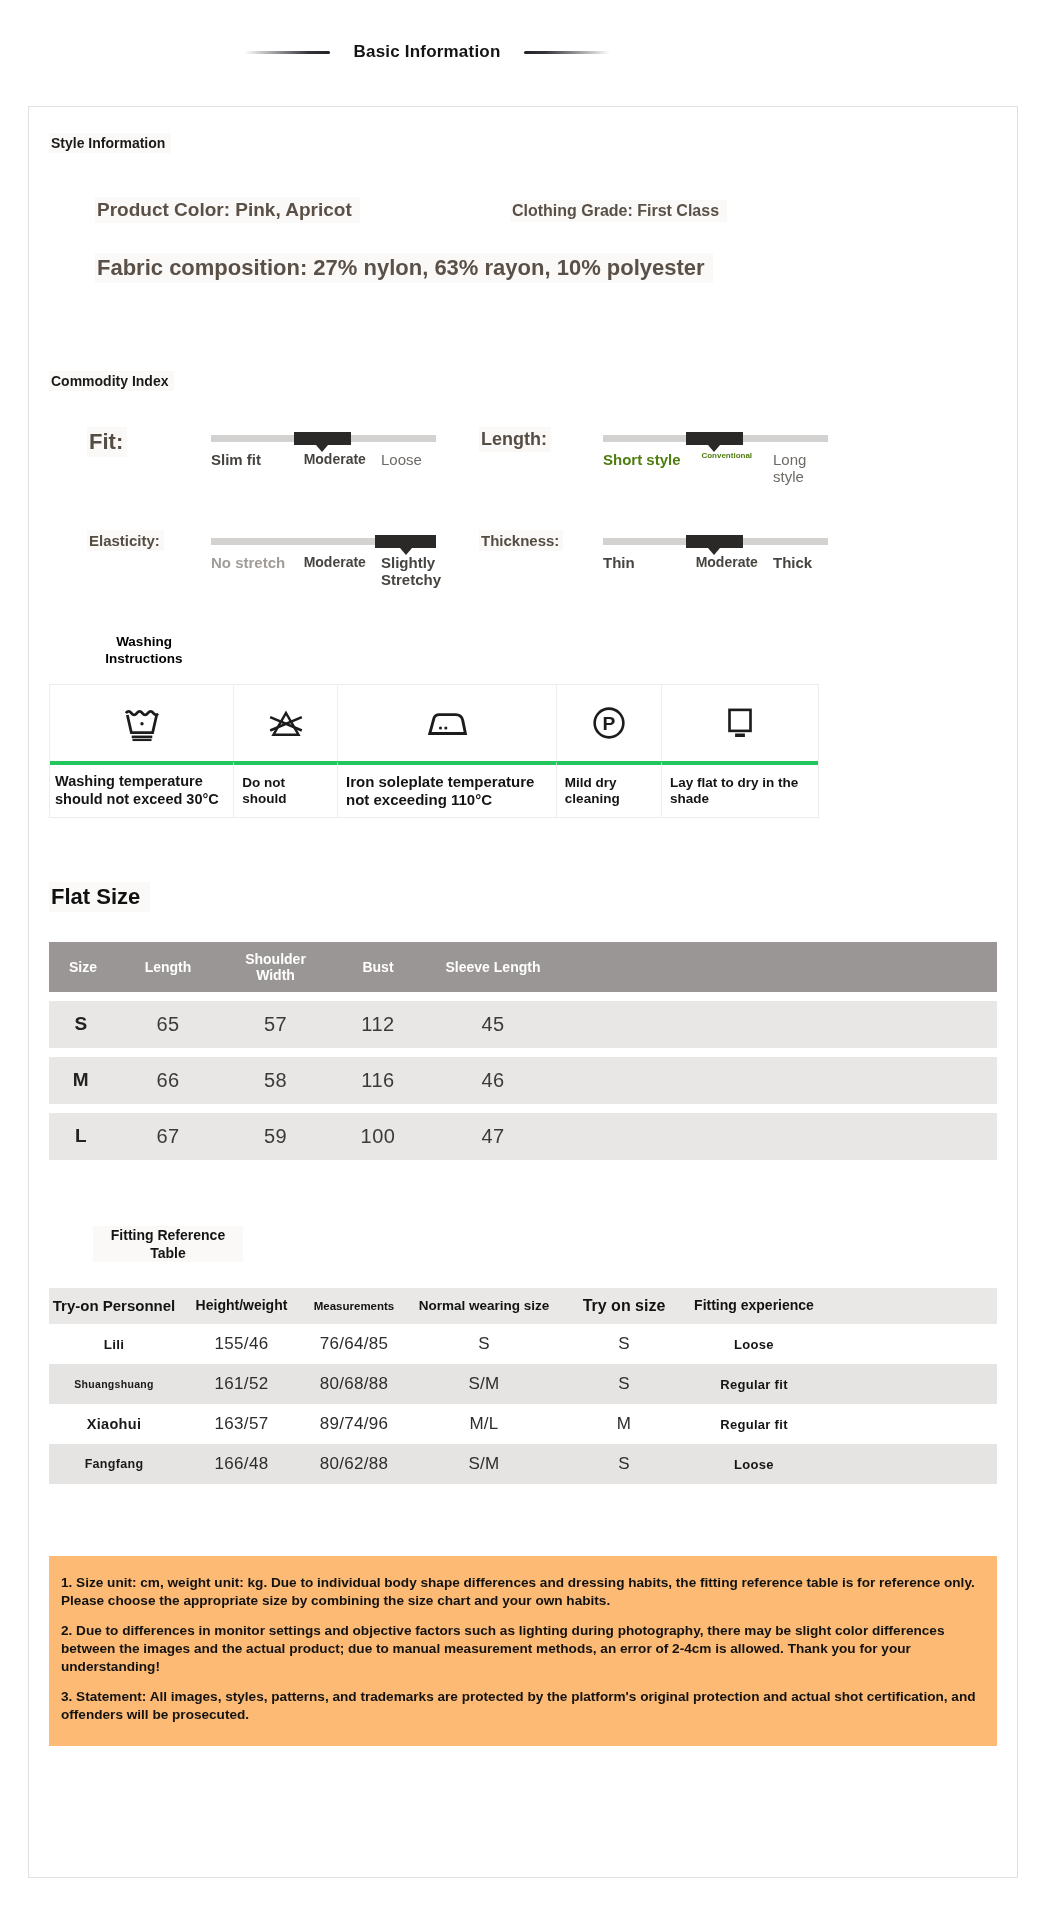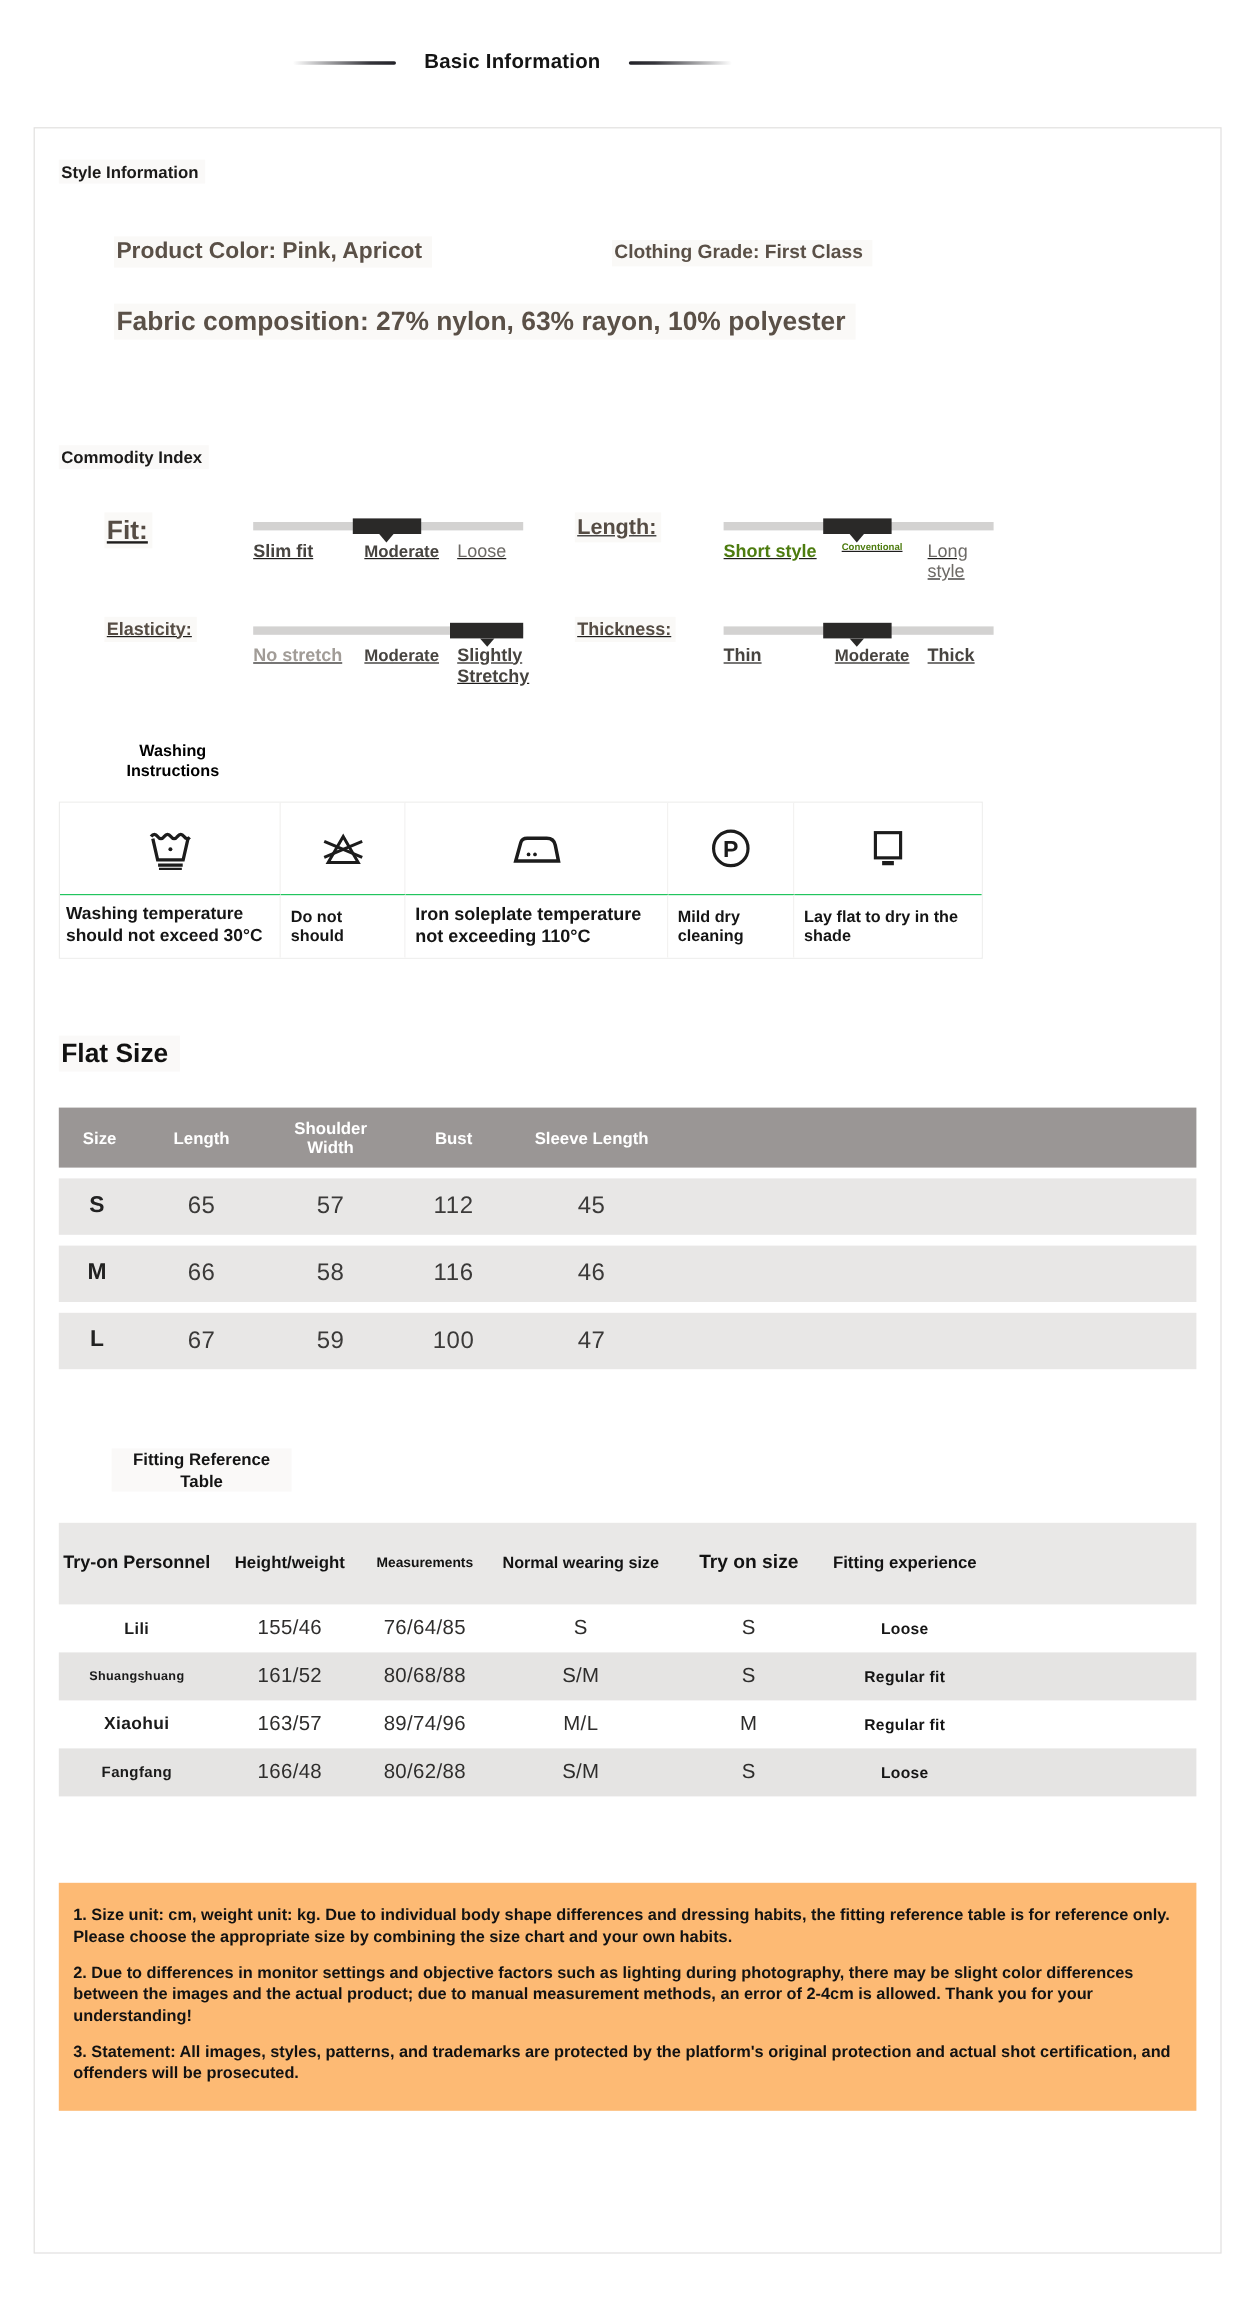--- a/index.html
+++ b/index.html
@@ -23,21 +23,21 @@
   .sf-row { display:grid; grid-template-columns:46% 54%; align-items:baseline; margin-bottom:30px; }
   .sf { color:#5a5047; background:#faf9f7; display:inline-block; width:max-content; padding:2px 8px 2px 2px; }
   .sf.item-number { font-size:15px; font-weight:bold; }
   .sf.size { font-size:20px; font-weight:bold; color:#564c44; }
   .sf.color { font-size:19px; font-weight:bold; }
   .sf.grade { font-size:16px; font-weight:bold; }
   .sf.fabric { font-size:22px; font-weight:bold; }
 
   
   .commodity { margin-top:88px; }
-  .sliders { margin:36px 0 0 38px; display:grid; grid-template-columns:392px 470px; row-gap:28px;text-decoration:underline; }
+  .sliders { margin:36px 0 0 38px; display:grid; grid-template-columns:392px 470px; row-gap:44px; }
   .slider-row { display:grid; grid-template-columns:112px 1fr; column-gap:12px; }
   .slider-label { color:#554c44; font-weight:bold; background:#faf9f7; align-self:start; padding:2px 4px 2px 2px; width:max-content; }
   .slider-label.l-fit { font-size:22px; }
   .slider-label.l-length { font-size:18px; }
   .slider-label.l-elast, .slider-label.l-thick { font-size:15px; }
   .slider { width:225px; padding-top:8px; }
   .track { position:relative; height:7px; background:#d3d2d1; }
   .seg { position:absolute; top:-3px; height:13px; background:#2a2928; }
   .seg.mid { left:37%; width:25%; }
   .seg.right { left:73%; width:27%; }
@@ -50,42 +50,42 @@
   .opt.muted { color:#a19c97; }
   .opt.soft { color:#4d7c0f; }
   .opt.tiny { font-size:8px; font-weight:bold; }
   .opt.light { font-weight:normal; color:#6d6a66; }
 
   
   .wash-label { margin:46px 0 0 36px; width:118px; text-align:center; font-size:13.5px; font-weight:bold; line-height:1.25; color:#000000; }
   .wash-table { margin-top:16px; width:770px; border:1px solid #ededec; display:grid; grid-template-columns:24%  13.5% 28.5% 13.7% 20.3%; }
   .wash-cell { border-right:1px solid #f0efee; display:flex; align-items:center; justify-content:center; height:76px; background:#fff; }
   .wash-cell:nth-child(5) { border-right:none; }
-  .wash-cap { border-top:1px solid #22c55e; border-right:1px solid #f0efee; padding:8px 8px; font-size:13.5px; font-weight:bold; line-height:1.2; color:#151515; display:flex; align-items:center; background:#fff; min-height:52px; }
+  .wash-cap { border-top:4px solid #22c55e; border-right:1px solid #f0efee; padding:8px 8px; font-size:13.5px; font-weight:bold; line-height:1.2; color:#151515; display:flex; align-items:center; background:#fff; min-height:52px; }
   .wash-cap.c1 { font-size:14.5px; padding-left:5px; }
   .wash-cap.c2 { justify-content:center; }
   .wash-cap.c3 { font-size:15px; }
   .wash-cap:last-child { border-right:none; }
   .wash-icon svg { display:block; }
 
   
   .flat-heading { margin-top:64px; font-size:22px; font-weight:800; color:#111; background:#faf9f8; display:inline-block; padding:2px 10px 2px 2px; }
   .ft { margin-top:30px; width:100%; }
   .ft-head { display:grid; grid-template-columns:64px 110px 105px 100px 130px auto; background:#9a9695; color:#fff; height:50px; align-items:center; }
   .ft-head .hc { font-size:14px; font-weight:bold; text-align:center; line-height:1.15; }
   .ft-head .hc.c1 { text-align:left; padding-left:20px; }
   .ft-head .hc.c3 span { display:inline-block; max-width:72px; }
   .ft-row { display:grid; grid-template-columns:64px 110px 105px 100px 130px auto; background:#e8e7e6; height:47px; align-items:center; margin-top:9px; }
   .ft-row .vc { text-align:center; font-size:20px; color:#3b3a39; letter-spacing:.5px; }
   .ft-row .vc.c1 { font-size:19px; font-weight:bold; color:#222; }
 
   
   .fit-label { margin:66px 0 0 44px; width:150px; text-align:center; font-size:14px; font-weight:bold; line-height:1.3; color:#141414; background:#faf9f8; }
   .rt { margin-top:26px; width:100%; }
-  .rt-head { display:grid; grid-template-columns:130px 125px 100px 160px 120px 140px auto; background:#e9e8e7; height:68px; align-items:center; }
+  .rt-head { display:grid; grid-template-columns:130px 125px 100px 160px 120px 140px auto; background:#e9e8e7; height:36px; align-items:center; }
   .rt-head .hc { text-align:center; font-weight:bold; color:#131313; line-height:1.1; }
   .rt-head .h1 { font-size:15px; } .rt-head .h2 { font-size:14px; }
   .rt-head .h3 { font-size:11.5px; } .rt-head .h4 { font-size:13.5px; }
   .rt-head .h5 { font-size:16px; font-weight:600; } .rt-head .h6 { font-size:14px; }
   .rt-row { display:grid; grid-template-columns:130px 125px 100px 160px 120px 140px auto; height:40px; align-items:center; }
   .rt-row.alt { background:#e5e4e3; }
   .rt-row .vc { text-align:center; font-size:17px; color:#2e2d2c; letter-spacing:.3px; }
   .rt-row .name { font-weight:bold; color:#1a1a1a; }
   .rt-row .name.sz-0 { font-size:13.5px; } .rt-row .name.sz-1 { font-size:10.5px; }
   .rt-row .name.sz-2 { font-size:14.5px; } .rt-row .name.sz-3 { font-size:12.5px; }

